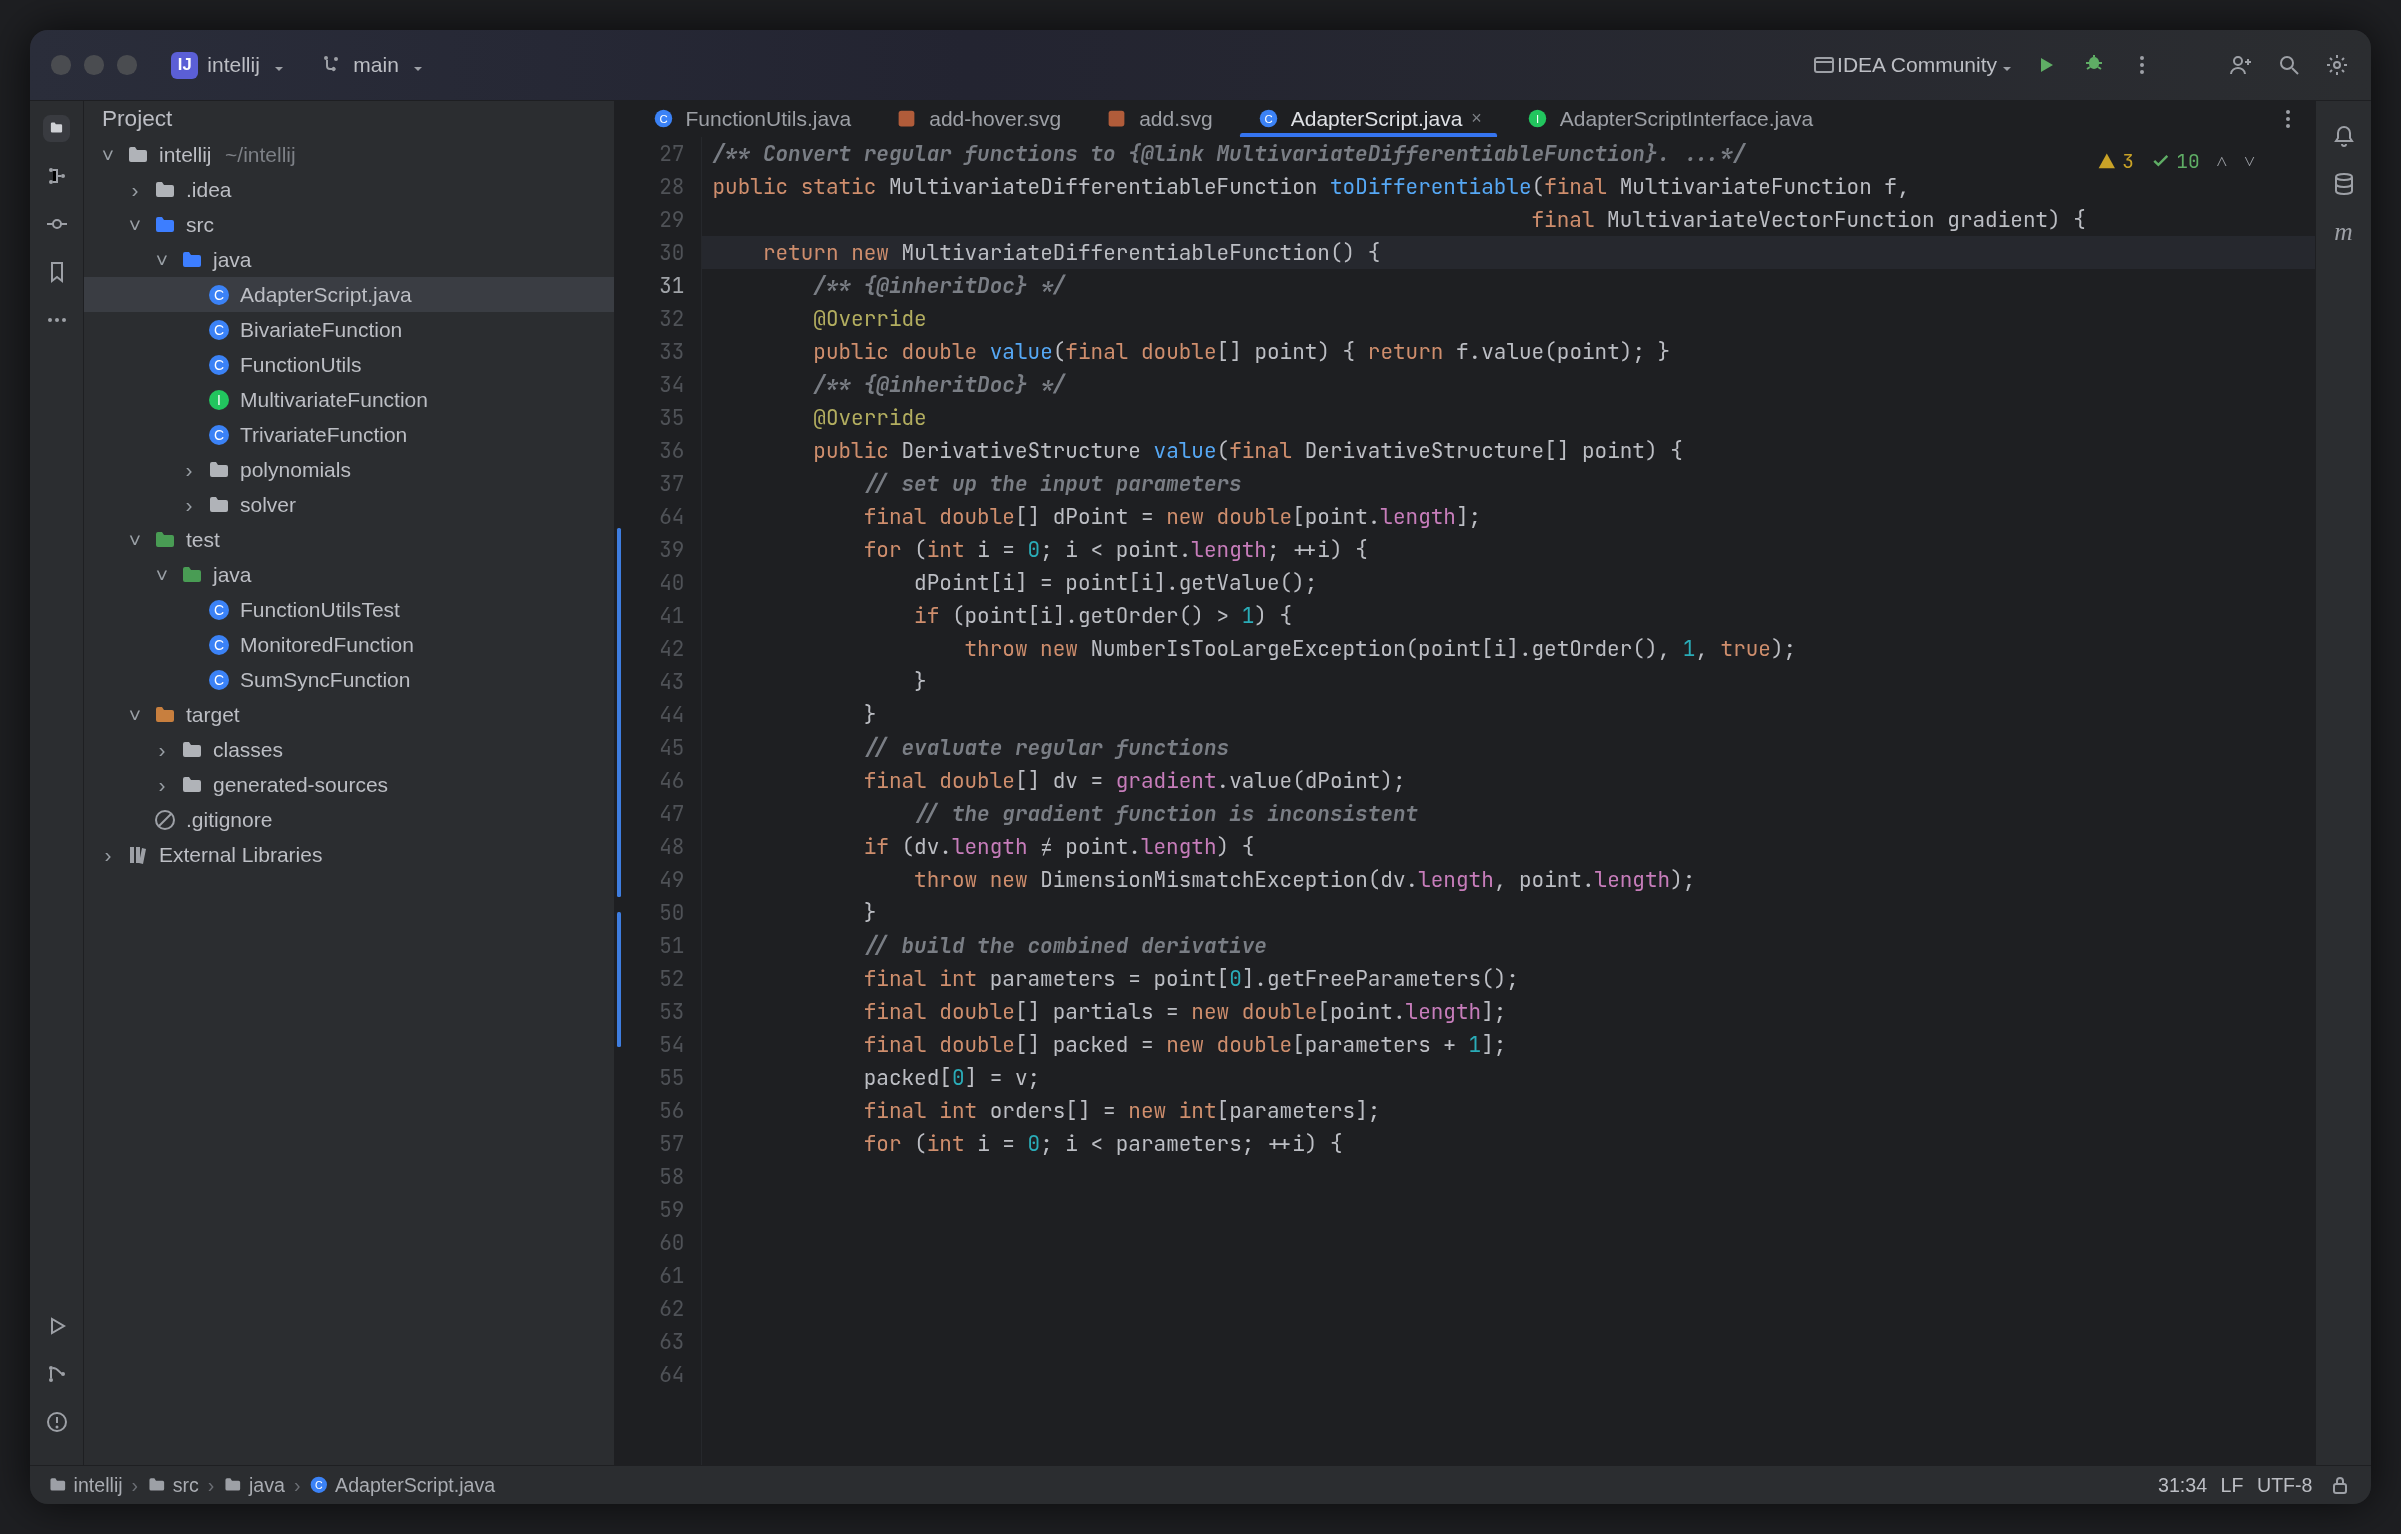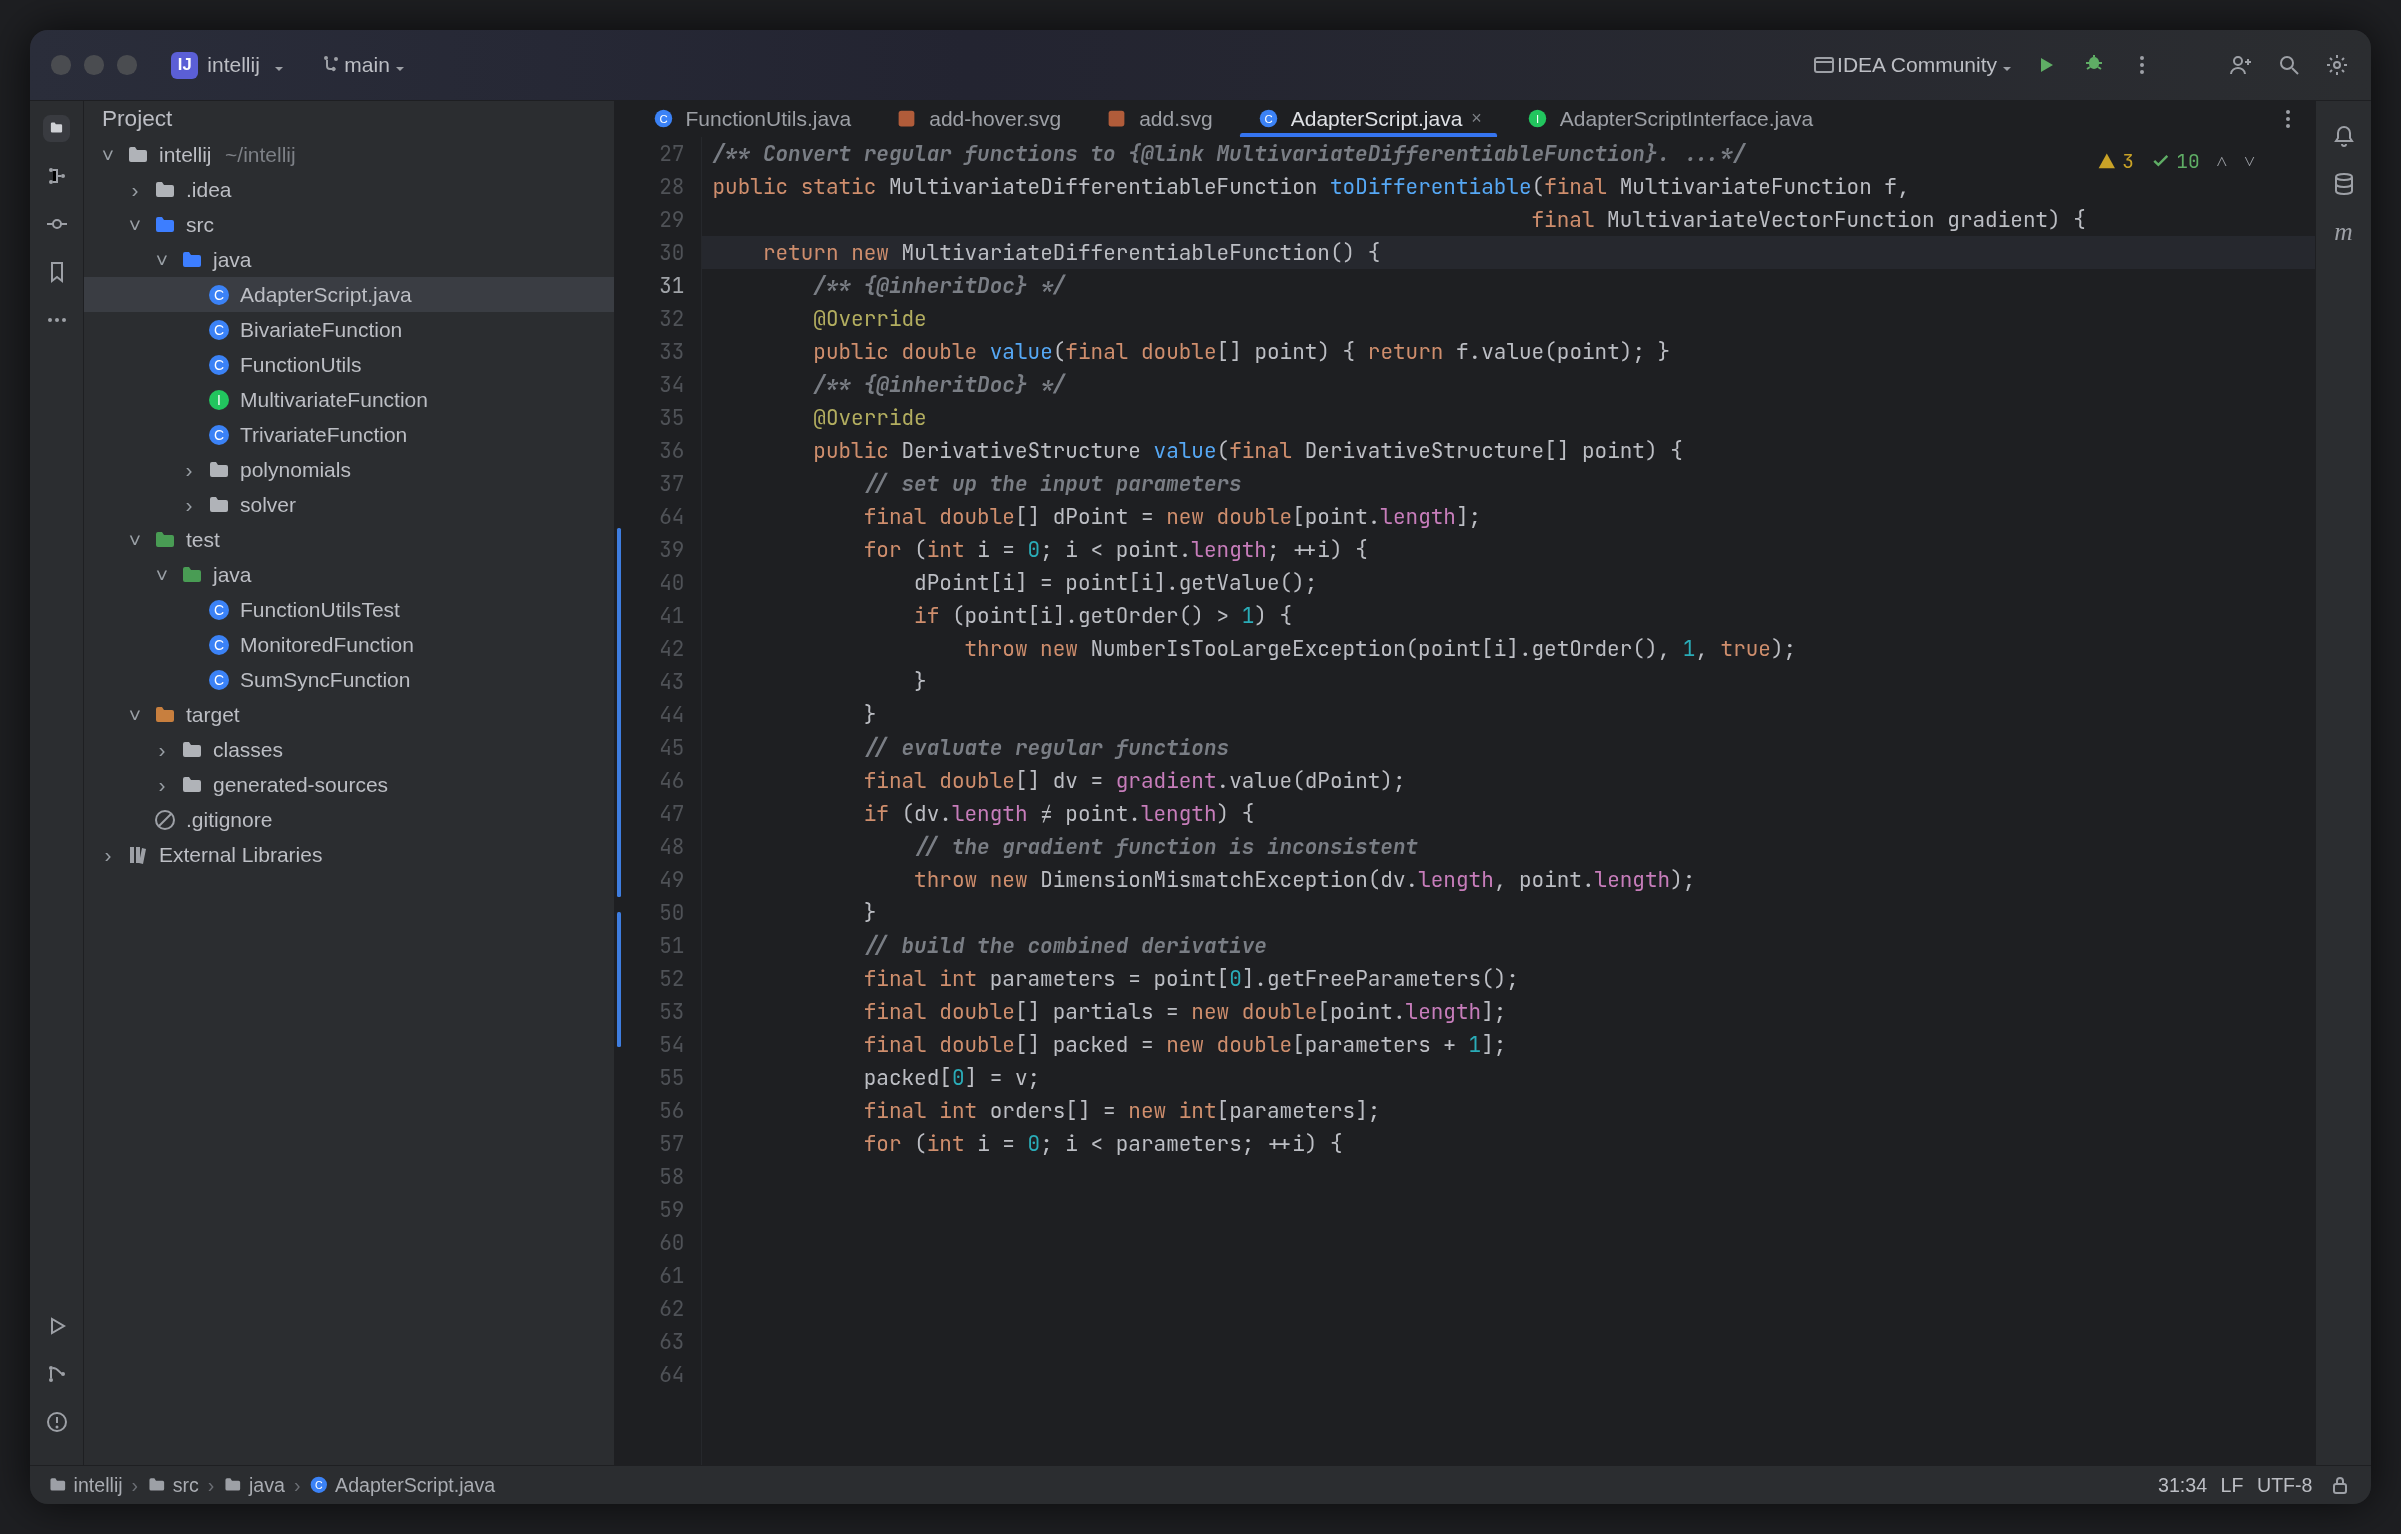--- a/index.html
+++ b/index.html
@@ -23,21 +23,21 @@
     height: 71px;
     background: linear-gradient(90deg,#2a2d3a 0%,#232431 40%,#2b2d30 100%);
     display: flex; align-items: center;
     padding: 0 21px; gap: 21px;
     border-bottom: 0.8px solid #1e1f22;
   }
   .traffic { display:flex; gap:13.5px; }
   .traffic span { width:19.6px;height:19.6px;border-radius:50%;background:#4a4c50; }
   .proj-btn { display:flex; align-items:center; gap:9px; padding:4.5px 13.5px; border-radius:7.5px; }
   .proj-btn .avatar { width:27px;height:27px;background:#5b5fd6;border-radius:6px;display:flex;align-items:center;justify-content:center;font-size:16.6px;color:#fff;font-weight:600;}
-  .branch { display:flex;align-items:center;color:#bcbec4;justify-content:flex-end; }
+  .branch { display:flex;align-items:center;gap:9px;color:#bcbec4;justify-content:flex-end; }
   .titlebar .spacer { flex:1; }
   .product { display:flex;align-items:center;color:#bcbec4; }
   .ico { display:inline-flex;align-items:center;justify-content:center;width:27px;height:27px; }
   .tri-run svg path{fill:#5fad65;}
   .tri-bug svg path{fill:#5fad65;}
   .right-icons { display:flex; gap:21px; align-items:center; }
   
   .mid { flex:1; display:flex; min-height:0; }
   
   .rail { width:54px; background:#2b2d30; display:flex; flex-direction:column; align-items:center; padding-top:13.5px; gap:21px; border-right:0.8px solid #1e1f22;}
@@ -572,22 +572,22 @@
             <div class="line">            <span class="kw">final</span> <span class="kw">double</span>[] dPoint = <span class="kw">new</span> <span class="kw">double</span>[point.<span class="fld">length</span>];</div>
             <div class="line">            <span class="kw">for</span> (<span class="kw">int</span> i = <span class="num">0</span>; i &lt; point.<span class="fld">length</span>; ++i) {</div>
             <div class="line">                dPoint[i] = point[i].getValue();</div>
             <div class="line">                <span class="kw">if</span> (point[i].getOrder() &gt; <span class="num">1</span>) {</div>
             <div class="line">                    <span class="kw">throw</span> <span class="kw">new</span> NumberIsTooLargeException(point[i].getOrder(), <span class="num">1</span>, <span class="kw">true</span>);</div>
             <div class="line">                }</div>
             <div class="line">            }</div>
             <div class="line"></div>
             <div class="line">            <span class="cm">// evaluate regular functions</span></div>
             <div class="line">            <span class="kw">final</span> <span class="kw">double</span>[] dv = <span class="fld">gradient</span>.value(dPoint);</div>
+            <div class="line">                <span class="cm">// the gradient function is inconsistent</span></div>
             <div class="line">            <span class="kw">if</span> (dv.<span class="fld">length</span> ≠ point.<span class="fld">length</span>) {</div>
-            <div class="line">                <span class="cm">// the gradient function is inconsistent</span></div>
             <div class="line">                <span class="kw">throw</span> <span class="kw">new</span> DimensionMismatchException(dv.<span class="fld">length</span>, point.<span class="fld">length</span>);</div>
             <div class="line">            }</div>
             <div class="line"></div>
             <div class="line">            <span class="cm">// build the combined derivative</span></div>
             <div class="line">            <span class="kw">final</span> <span class="kw">int</span> parameters = point[<span class="num">0</span>].getFreeParameters();</div>
             <div class="line">            <span class="kw">final</span> <span class="kw">double</span>[] partials = <span class="kw">new</span> <span class="kw">double</span>[point.<span class="fld">length</span>];</div>
             <div class="line">            <span class="kw">final</span> <span class="kw">double</span>[] packed = <span class="kw">new</span> <span class="kw">double</span>[parameters + <span class="num">1</span>];</div>
             <div class="line">            packed[<span class="num">0</span>] = v;</div>
             <div class="line">            <span class="kw">final</span> <span class="kw">int</span> orders[] = <span class="kw">new</span> <span class="kw">int</span>[parameters];</div>
             <div class="line">            <span class="kw">for</span> (<span class="kw">int</span> i = <span class="num">0</span>; i &lt; parameters; ++i) {</div>

